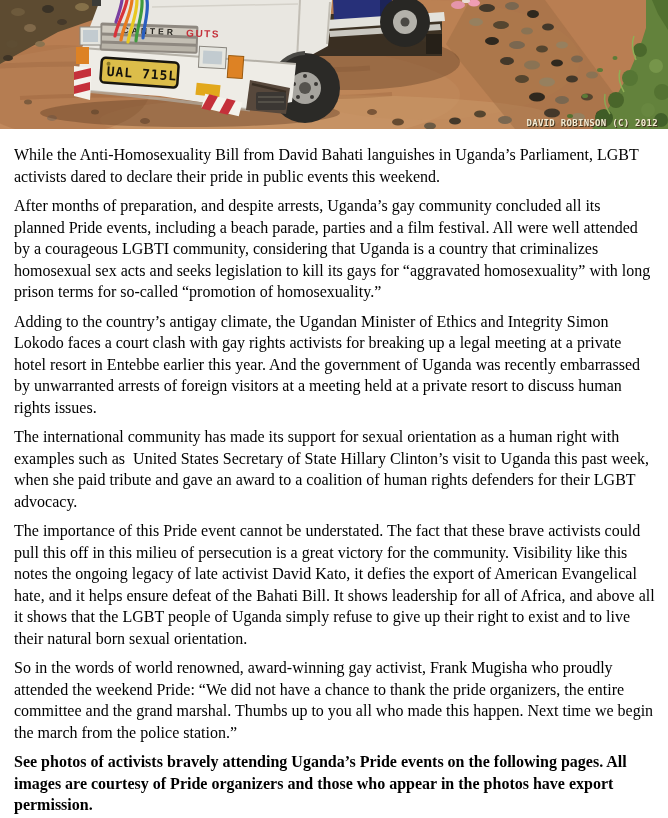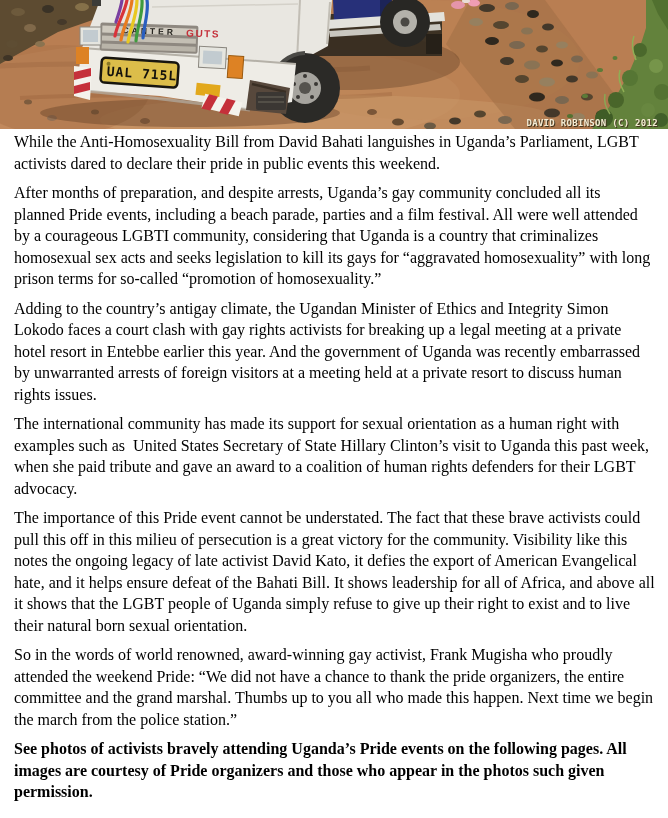--- a/index.html
+++ b/index.html
@@ -2,21 +2,21 @@
 <html><head>
 <meta charset="utf-8">
 <style>
   html,body{margin:0;padding:0;}
   body{
     width:668px;height:818px;overflow:hidden;background:#ffffff;
     font-family:"Liberation Serif", serif;color:#000;
   }
   .photo-wrap{width:668px;height:129px;line-height:0;}
   svg{display:block;}
-  .article{padding:2px 13px 0 14px;font-size:16px;line-height:21.5px;}
+  .article{padding:15px 13px 0 14px;font-size:16px;line-height:21.5px;}
   .article p{margin:0 0 8px;white-space:pre-wrap;}
   .article p.bold{font-weight:bold;}
   
   .grille-text{font:bold 8.5px "Liberation Sans", sans-serif;fill:#26241f;letter-spacing:3px;}
   .guts-text{font:bold 10px "Liberation Sans", sans-serif;fill:#c5303a;letter-spacing:1.5px;}
   .plate-text{font:bold 13px "DejaVu Sans Mono", monospace;fill:#14120c;letter-spacing:1px;}
   .wm{font:bold 9px "DejaVu Sans Mono", monospace;fill:#f2ead2;letter-spacing:0.3px;}
   .wm-sh{font:bold 9px "DejaVu Sans Mono", monospace;fill:#42351e;letter-spacing:0.3px;}
 </style>
 </head>
@@ -215,14 +215,14 @@
 </svg>
 </div>
 
 <div class="article">
   <p>While the Anti-Homosexuality Bill from David Bahati languishes in Uganda’s Parliament, LGBT activists dared to declare their pride in public events this weekend.</p>
   <p>After months of preparation, and despite arrests, Uganda’s gay community concluded all its planned Pride events, including a beach parade, parties and a film festival. All were well attended by a courageous LGBTI community, considering that Uganda is a country that criminalizes homosexual sex acts and seeks legislation to kill its gays for “aggravated homosexuality” with long prison terms for so-called “promotion of homosexuality.”</p>
   <p>Adding to the country’s antigay climate, the Ugandan Minister of Ethics and Integrity Simon Lokodo faces a court clash with gay rights activists for breaking up a legal meeting at a private hotel resort in Entebbe earlier this year. And the government of Uganda was recently embarrassed by unwarranted arrests of foreign visitors at a meeting held at a private resort to discuss human rights issues.</p>
   <p>The international community has made its support for sexual orientation as a human right with examples such as  United States Secretary of State Hillary Clinton’s visit to Uganda this past week, when she paid tribute and gave an award to a coalition of human rights defenders for their LGBT advocacy.</p>
   <p>The importance of this Pride event cannot be understated. The fact that these brave activists could pull this off in this milieu of persecution is a great victory for the community. Visibility like this notes the ongoing legacy of late activist David Kato, it defies the export of American Evangelical hate, and it helps ensure defeat of the Bahati Bill. It shows leadership for all of Africa, and above all it shows that the LGBT people of Uganda simply refuse to give up their right to exist and to live their natural born sexual orientation.</p>
   <p>So in the words of world renowned, award-winning gay activist, Frank Mugisha who proudly attended the weekend Pride: “We did not have a chance to thank the pride organizers, the entire committee and the grand marshal. Thumbs up to you all who made this happen. Next time we begin the march from the police station.”</p>
-  <p class="bold">See photos of activists bravely attending Uganda’s Pride events on the following pages. All images are courtesy of Pride organizers and those who appear in the photos such given permission.</p>
+  <p class="bold">See photos of activists bravely attending Uganda’s Pride events on the following pages. All images are courtesy of Pride organizers and those who appear in the photos have export permission.</p>
 </div>
 
 </body></html>

